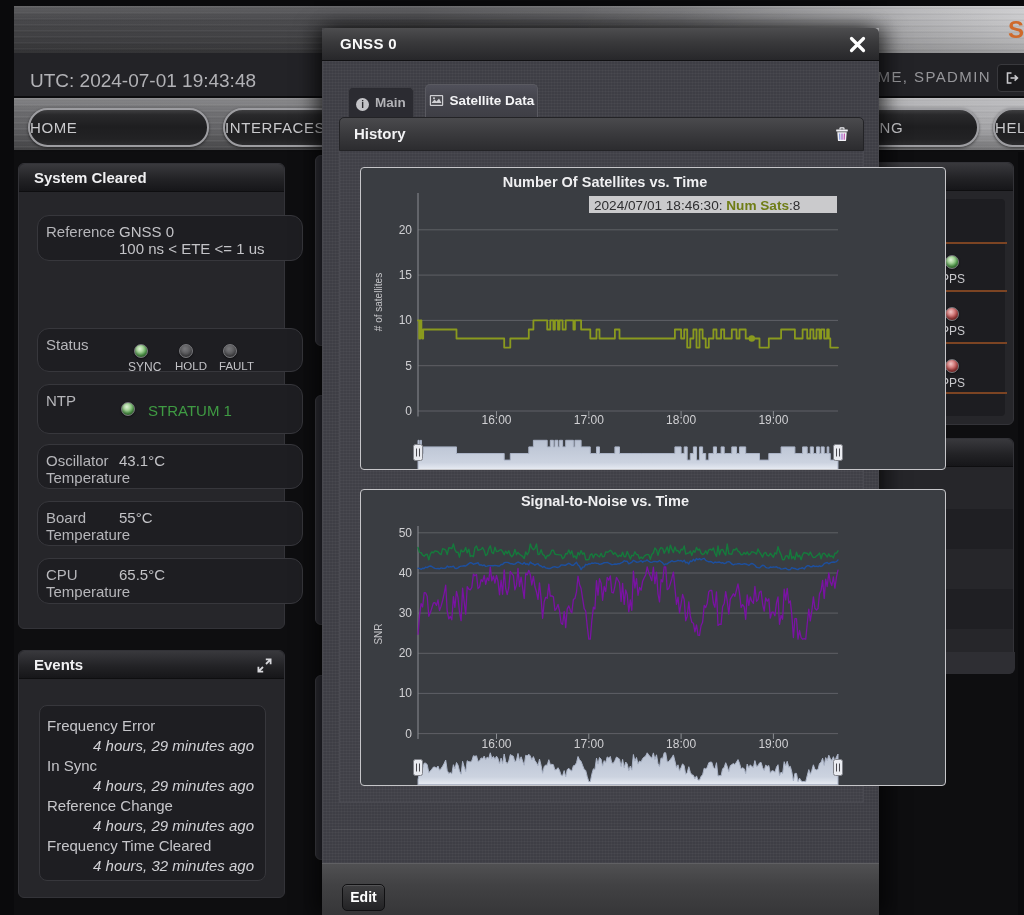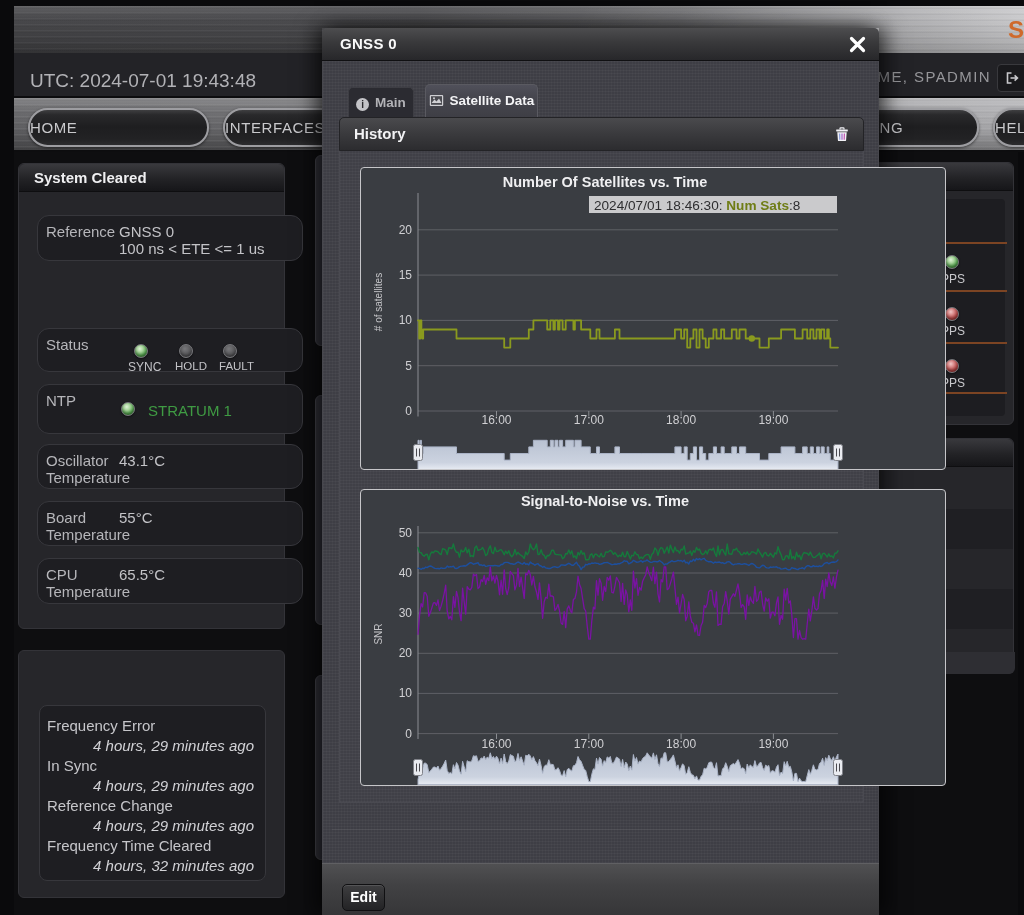--- a/index.html
+++ b/index.html
@@ -150,20 +150,24 @@
 <div class="srow" style="top:337px;height:45px">
         <span class="lab">Board<br>Temperature</span>
         <span class="val">55°C</span>
       </div>
 <div class="srow" style="top:394px;height:46px">
         <span class="lab">CPU<br>Temperature</span>
         <span class="val">65.5°C</span>
       </div>
 </div>
 <div class="panel tex" style="left:4px;top:498px;width:267px;height:248px">
+<div class="phead">Events<span style="position:absolute;right:12px;top:7px;line-height:0"><svg width="15" height="15" viewBox="0 0 15 15">
+            <path d="M9 6 L13.4 1.6 M13.6 6.2 V1.4 H8.8" fill="none" stroke="#d8d8dc" stroke-width="1.8"></path>
+            <path d="M6 9 L1.6 13.4 M1.4 8.8 V13.6 H6.2" fill="none" stroke="#d8d8dc" stroke-width="1.8"></path>
+          </svg></span></div>
 <div class="abs" style="left:20px;top:54px;width:227px;height:176px;background:#1e1e22;border:1px solid #37373c;border-radius:8px"></div>
 <div class="abs" style="left:28px;top:66px;font-size:15px;color:#c6c6ca">Frequency Error</div>
 <div class="abs" style="right:30px;top:86px;font-size:15px;font-style:italic;color:#d2d2d6">4 hours, 29 minutes ago</div>
 <div class="abs" style="left:28px;top:106px;font-size:15px;color:#c6c6ca">In Sync</div>
 <div class="abs" style="right:30px;top:126px;font-size:15px;font-style:italic;color:#d2d2d6">4 hours, 29 minutes ago</div>
 <div class="abs" style="left:28px;top:146px;font-size:15px;color:#c6c6ca">Reference Change</div>
 <div class="abs" style="right:30px;top:166px;font-size:15px;font-style:italic;color:#d2d2d6">4 hours, 29 minutes ago</div>
 <div class="abs" style="left:28px;top:186px;font-size:15px;color:#c6c6ca">Frequency Time Cleared</div>
 <div class="abs" style="right:30px;top:206px;font-size:15px;font-style:italic;color:#d2d2d6">4 hours, 32 minutes ago</div>
 </div>

